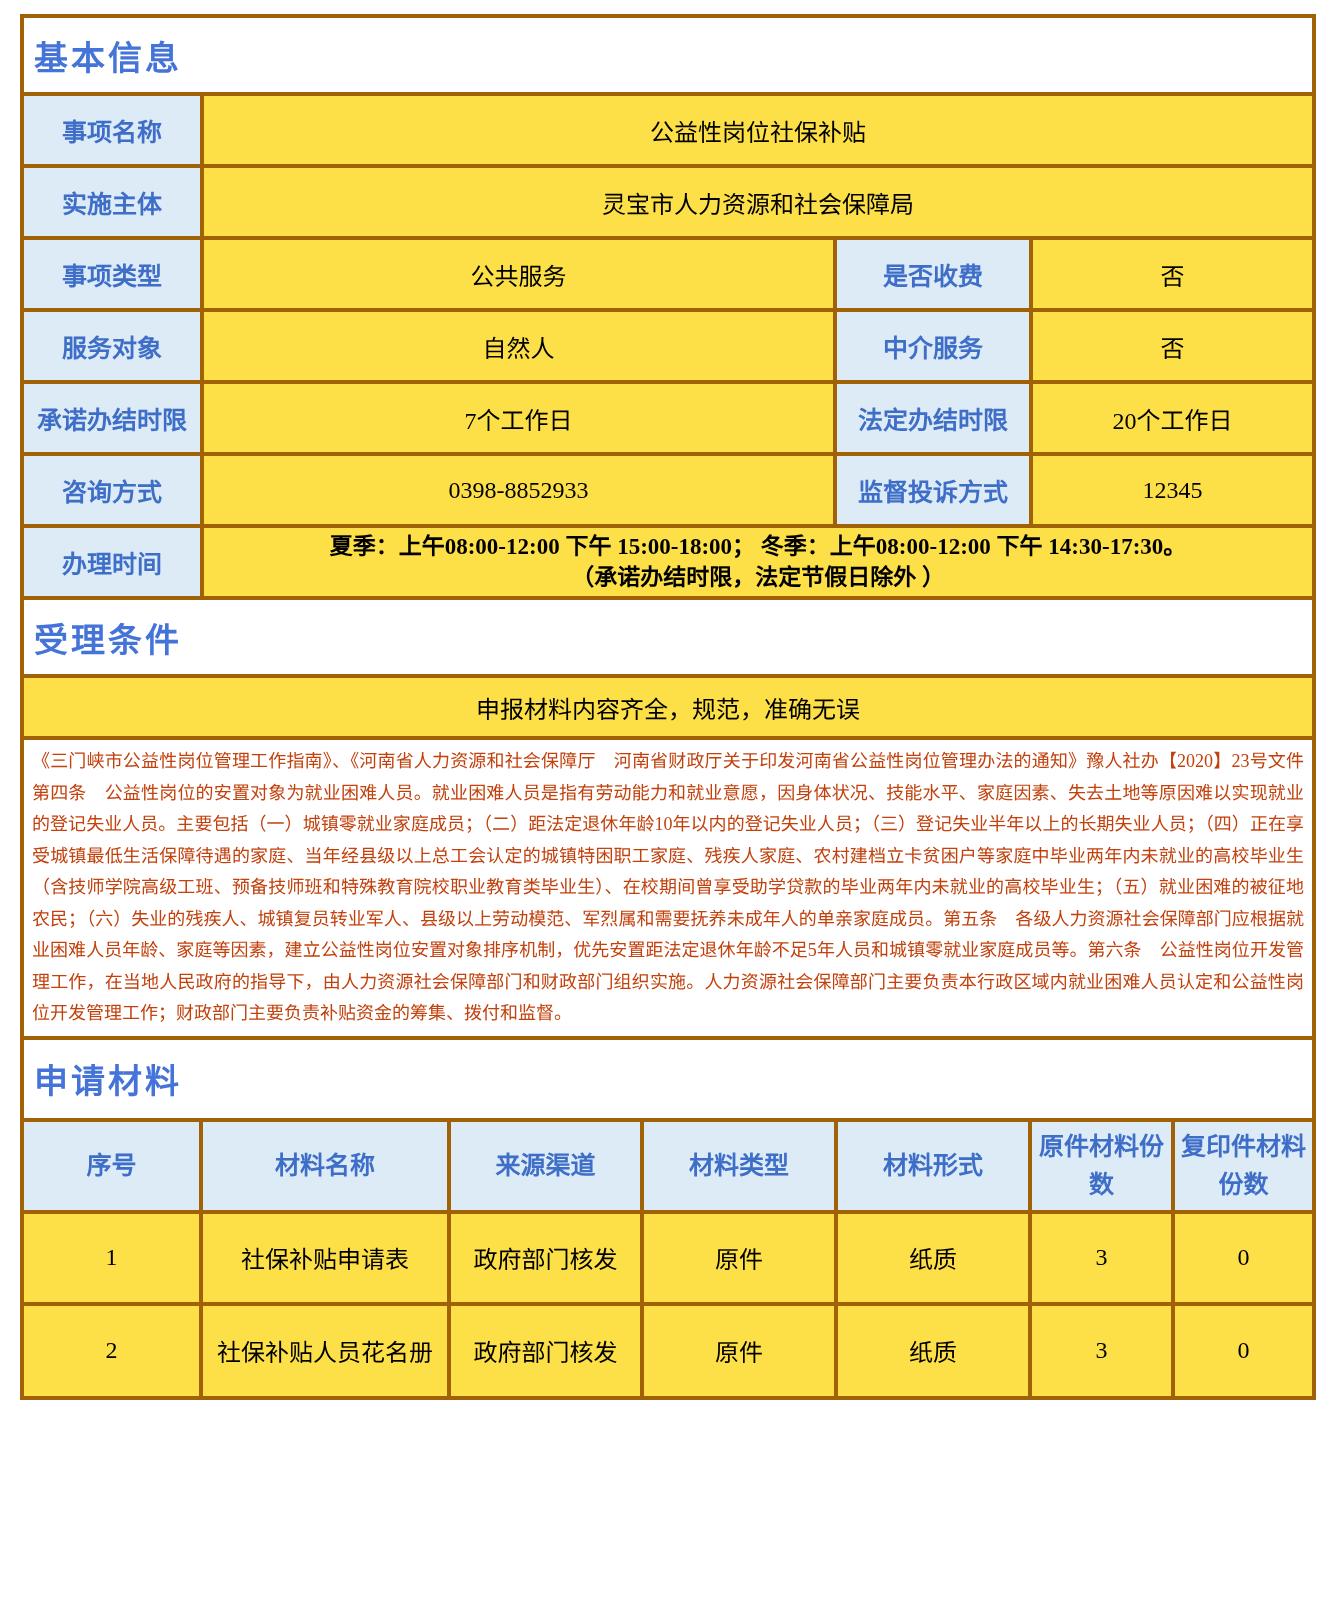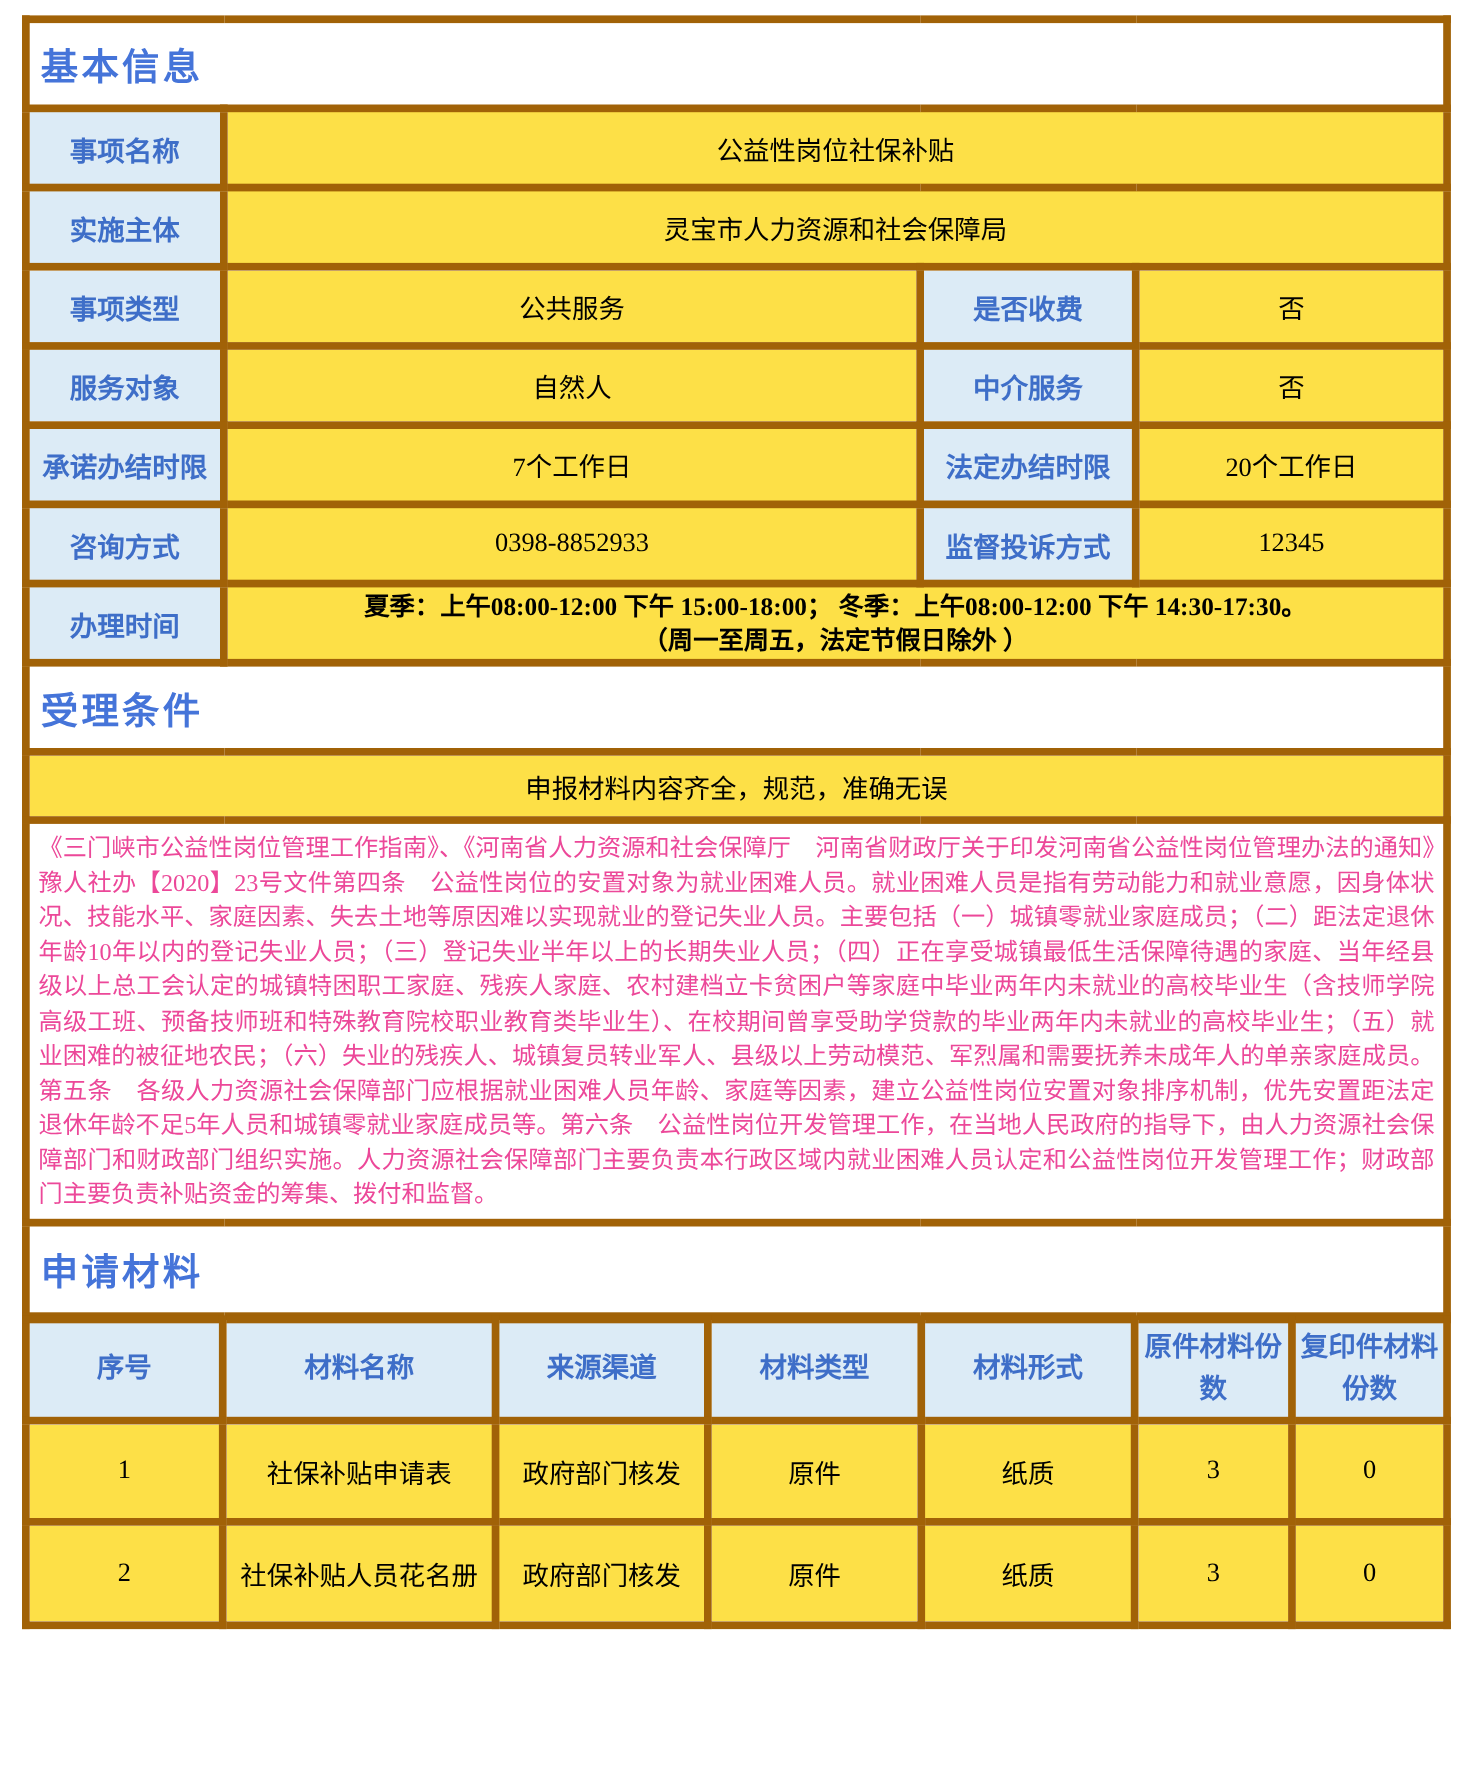--- a/index.html
+++ b/index.html
@@ -13,21 +13,21 @@
     margin: 14px 16px 16px 20px;
     font-family: "Liberation Serif", serif;
   }
   table {
     width: 1292px;
     table-layout: fixed;
     border-collapse: collapse;
     border: 4px solid #000000;
   }
   td, th {
-    border: 7px solid #a16207;
+    border: 4px solid #a16207;
     vertical-align: middle;
     overflow: hidden;
     padding: 0 4px;
   }
   .sec-title {
     font-family: "Liberation Sans", sans-serif;
     font-weight: bold;
     font-size: 34px;
     letter-spacing: 3px;
     color: #4574d9;
@@ -48,24 +48,24 @@
     color: #000000;
     font-size: 24px;
     text-align: center;
     background: #fde047;
   }
   .row-std { height: 72px; }
   .row-accept { height: 62px; }
   .hours-line { text-align: center; font-size: 23px; line-height: 31px; font-weight: bold; }
   .para {
     text-align: justify;
-    font-size: 22px;
+    font-size: 18px;
     line-height: 31.5px;
     padding: 6px 8px;
-    color: #ec4899;
+    color: #c2410c;
   }
   .mat-header { height: 92px; }
   .mat-header th { line-height: 38px; }
   .mat-row1 { height: 92px; }
   .mat-row2 { height: 94px; }
   .t2 { margin-top: -4px; }
 </style>
 </head>
 <body>
 
@@ -119,21 +119,21 @@
       <td class="lbl">咨询方式</td>
       <td class="val">0398-8852933</td>
       <td class="lbl">监督投诉方式</td>
       <td class="val">12345</td>
     </tr>
 
     <tr class="row-std">
       <td class="lbl">办理时间</td>
       <td class="val" colspan="3">
         <div class="hours-line">夏季：上午08:00-12:00 下午 15:00-18:00； 冬季：上午08:00-12:00 下午 14:30-17:30。</div>
-        <div class="hours-line">（周一至周五，法定节假日除外 ）</div>
+        <div class="hours-line">（承诺办结时限，法定节假日除外 ）</div>
       </td>
     </tr>
 
 
     <tr>
       <td class="sec-title" colspan="4">受理条件</td>
     </tr>
 
     <tr class="row-accept">
       <td class="val" colspan="4">申报材料内容齐全，规范，准确无误</td>

